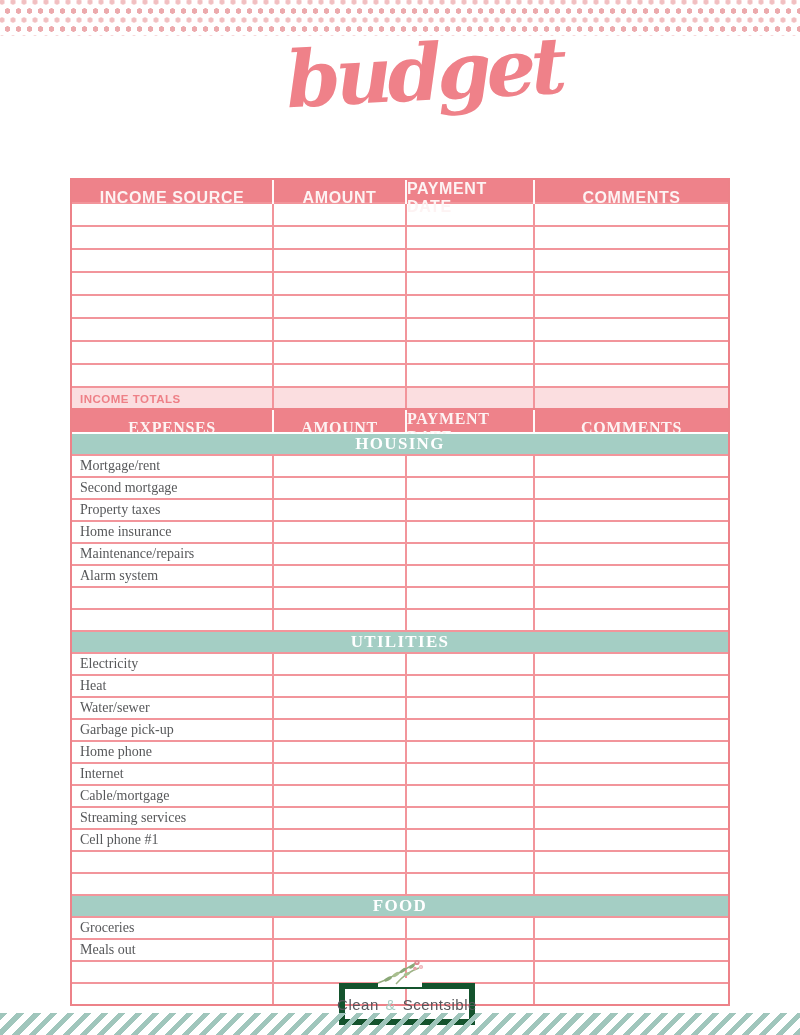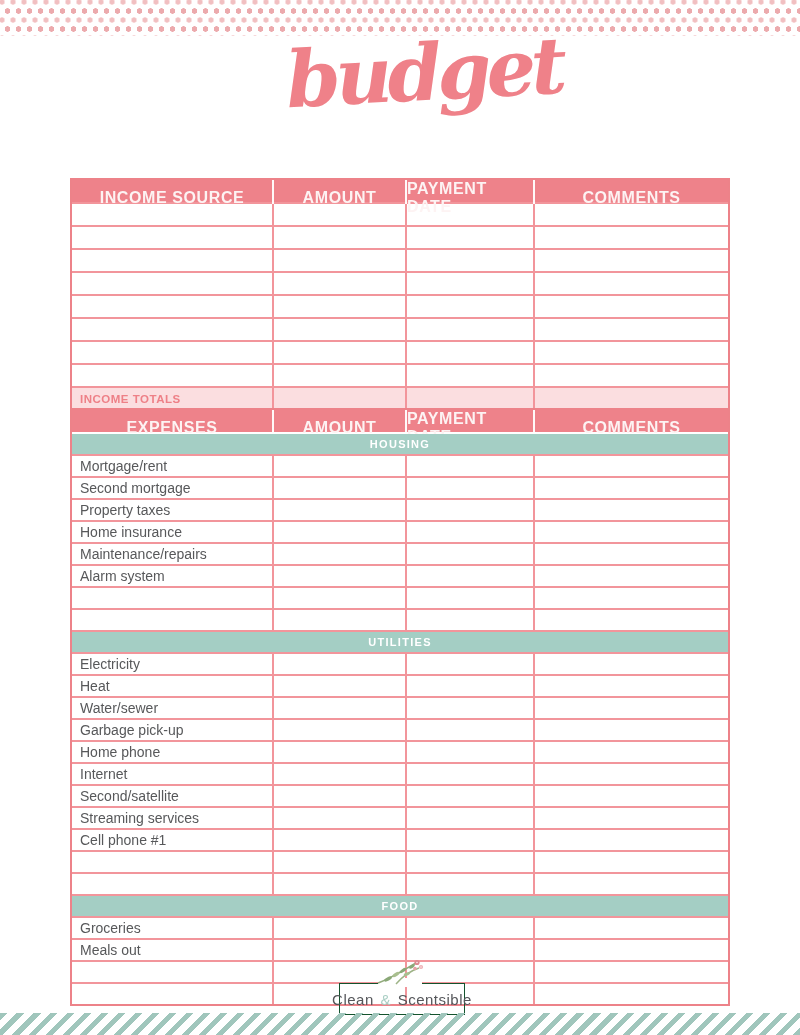--- a/index.html
+++ b/index.html
@@ -50,21 +50,21 @@
   
   .ptable {
     position: absolute;
     left: 70px;
     width: 660px;
     box-sizing: border-box;
     border: 2px solid var(--pink-outer, #ed8289);
     background: #fff;
   }
   #income-table { top: 178px; }
-  #expenses-table { top: 408px; }
+  #expenses-table { top: 408px; font-family: Liberation Serif, serif; }
 
   .trow {
     display: grid;
     grid-template-columns: 200px 133px 128px 1fr;
   }
   .trow + .trow { border-top: 2px solid var(--pink-border, #f2959b); }
 
   .header-row {
     background: var(--pink-header, #ee828a);
     height: 22px;
@@ -100,30 +100,30 @@
   }
 
   .banner-row { height: 20px; }
   .header-row + .banner-row { border-top-color: #fff; }
   .banner-cell {
     grid-column: 1 / -1;
     display: flex; align-items: center; justify-content: center;
     background: var(--teal-banner, #a4cec4);
     color: #fff;
     font-weight: 700;
-    font-size: 11px;
+    font-size: 17px;
     letter-spacing: 1.3px;
   }
 
   
   #logo-box {
     position: absolute;
     left: 339px; top: 983px;
     width: 124px; height: 30px;
-    border: 1px solid #14532d;
+    border: 6px solid #14532d;
     display: flex; align-items: center; justify-content: center;
   }
   #brand-text {
     white-space: nowrap;
     font-size: 15px;
     letter-spacing: 0.5px;
     color: var(--brand-gray, #55565a);
   }
   #brand-text .amp { color: var(--teal-accent, #9ec3b9); padding: 0 2px; }
   #sprig {
@@ -307,21 +307,21 @@
         <div class="c sep"></div>
         <div class="c sep"></div>
       </div>
       <div class="trow body-row">
         <div class="c labelc">Internet</div>
         <div class="c sep"></div>
         <div class="c sep"></div>
         <div class="c sep"></div>
       </div>
       <div class="trow body-row">
-        <div class="c labelc">Second/satellite</div>
+        <div class="c labelc">Cable/mortgage</div>
         <div class="c sep"></div>
         <div class="c sep"></div>
         <div class="c sep"></div>
       </div>
       <div class="trow body-row">
         <div class="c labelc">Streaming services</div>
         <div class="c sep"></div>
         <div class="c sep"></div>
         <div class="c sep"></div>
       </div>

